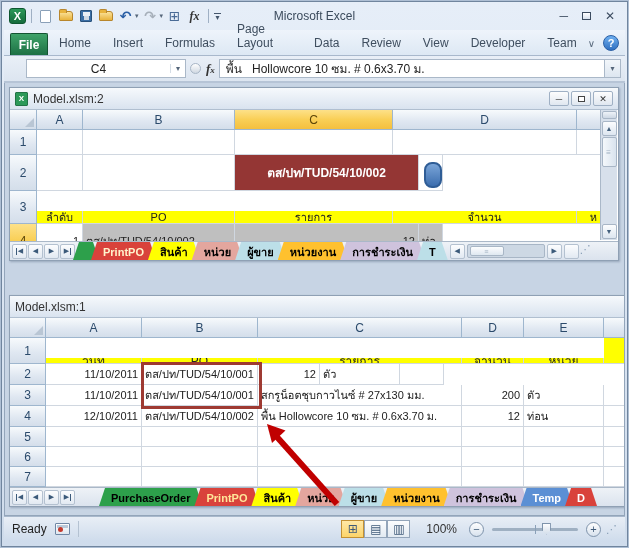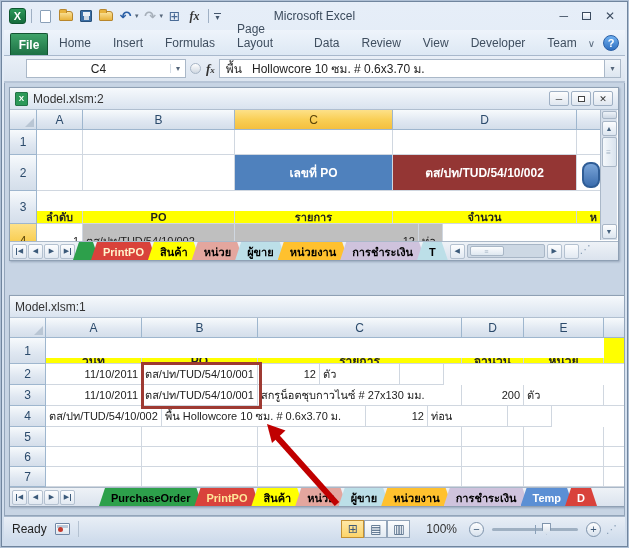--- a/index.html
+++ b/index.html
@@ -74,21 +74,21 @@
   .grow { display:flex; }
   .cell, .rowhead, .colhead, .corner { border-right:1px solid #d0d7e0; border-bottom:1px solid #d0d7e0; overflow:hidden;
          display:flex; align-items:center; padding:0 3px; font-size:11px; flex:none; }
   .colhead, .rowhead, .corner { background:linear-gradient(#f7fafc,#dfe7f1 60%,#d4deea); border-right:1px solid #9eb6ce; border-bottom:1px solid #9eb6ce;
          justify-content:center; color:#2b4a6b; font-size:12px; padding:0; }
   .hd-sel { background:linear-gradient(#fde189,#f9cf56 50%,#f4bf3e); color:#5c4508; }
   .corner { position:relative; }
   .corner::after { content:""; position:absolute; right:2px; bottom:2px; border-left:9px solid transparent; border-bottom:9px solid #b9c6d4; }
   .c-center { justify-content:center; }
   .c-right { justify-content:flex-end; }
-  .bold { font-weight:bold;margin-top:20px; }
+  .bold { font-weight:normal;margin-top:20px; }
   .yellow { background:#ffff00; }
   .gray { background:#bfbfbf; }
   .bluecell { background:#4f81bd; color:#fff; font-weight:bold; justify-content:center; font-size:12px; }
   .redcell { background:#943634; color:#fff; font-weight:bold; justify-content:center; font-size:12px; }
   .sel-cell { outline:2px solid #000; outline-offset:-2px; position:relative; z-index:5; }
   .dv-drop { position:absolute; left:100%; top:0; width:17px; height:20px; background:linear-gradient(#fdfdfd,#d9e1ea); border:1px solid #9aa8b8;
              display:flex; align-items:center; justify-content:center; font-size:8px; color:#445; z-index:6; }
   .blue-btn { width:34px; height:26px; margin:4px 0 0 5px; background:linear-gradient(#7aa5d8,#3c6eae); border:2px solid #2f5d96; border-radius:8px; }
 
   
@@ -238,21 +238,20 @@
           <div class="cell" style="width:152px;"></div>
           <div class="cell" style="width:158px;"></div>
           <div class="cell" style="width:184px;"></div>
           <div class="cell" style="width:24px;"></div>
         </div>
 
         <div class="grow" style="height:36px;">
           <div class="rowhead" style="width:27px;">2</div>
           <div class="cell" style="width:46px;"></div>
           <div class="cell" style="width:152px;"></div>
-          <div class="cell bluecell" style="width:158px;">เลขที่ PO</div>
           <div class="cell redcell" style="width:184px;">ตส/ปท/TUD/54/10/002</div>
           <div class="cell" style="width:24px; padding:0;">
               <span class="blue-btn"></span>
             </div>
         </div>
 
         <div class="grow" style="height:33px;">
           <div class="rowhead" style="width:27px;">3</div>
           <div class="cell yellow bold c-center" style="width:46px;">ลำดับ</div>
           <div class="cell yellow bold c-center" style="width:152px;">PO</div>
@@ -354,20 +353,21 @@
           <div class="cell c-right" style="width:96px;">11/10/2011</div>
           <div class="cell" style="width:116px;">ตส/ปท/TUD/54/10/001</div>
           <div class="cell" style="width:204px;">สกรูน็อตชุบกาวไนซ์ # 27x130 มม.</div>
           <div class="cell c-right" style="width:62px;">200</div>
           <div class="cell" style="width:80px;">ตัว</div>
           <div class="cell" style="width:44px;"></div>
         </div>
 
         <div class="grow" style="height:21px;">
           <div class="rowhead" style="width:36px;">4</div>
+          <div class="cell c-right" style="width:96px;">12/10/2011</div>
           <div class="cell" style="width:116px;">ตส/ปท/TUD/54/10/002</div>
           <div class="cell" style="width:204px;">พื้น Hollowcore 10 ซม. # 0.6x3.70 ม.</div>
           <div class="cell c-right" style="width:62px;">12</div>
           <div class="cell" style="width:80px;">ท่อน</div>
           <div class="cell" style="width:44px;"></div>
         </div>
 
         <div class="grow" style="height:20px;">
           <div class="rowhead" style="width:36px;">5</div>
           <div class="cell" style="width:96px;"></div>

